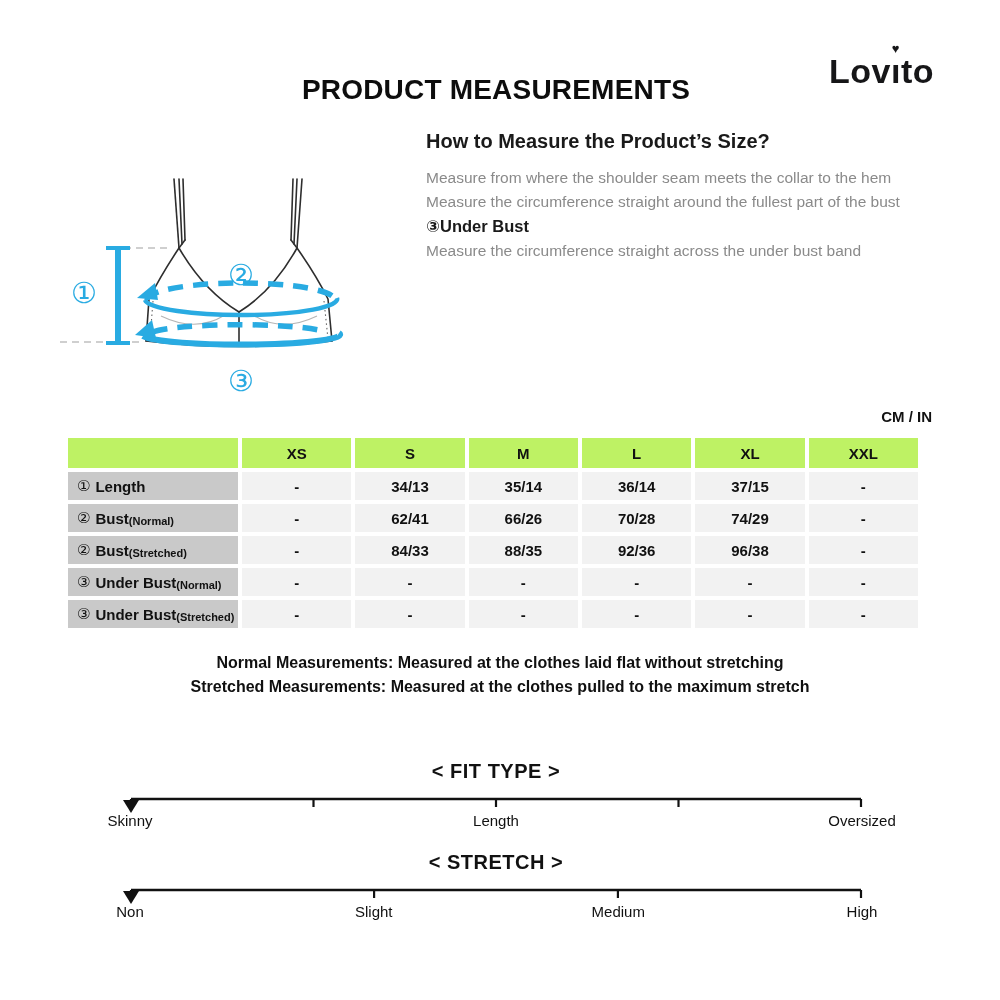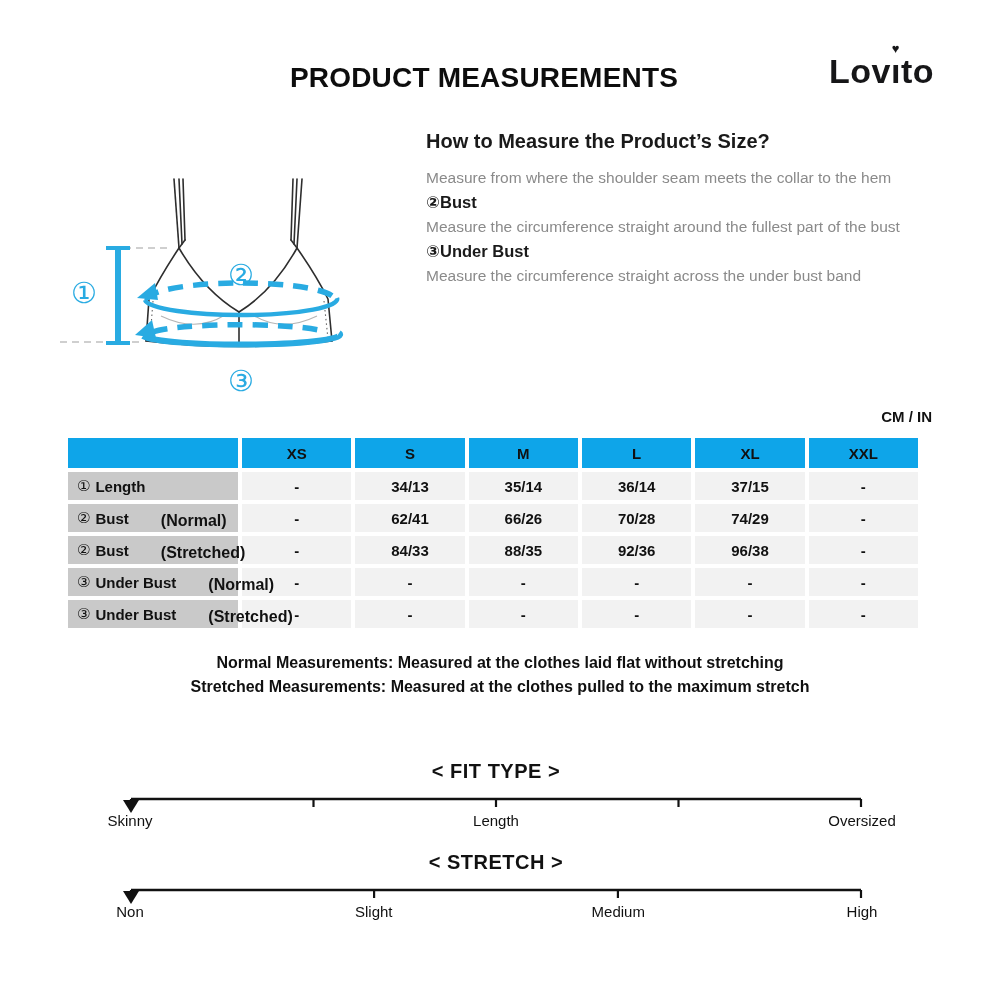--- a/index.html
+++ b/index.html
@@ -1,20 +1,20 @@
 <!DOCTYPE html>
 <html><head>
 <meta charset="utf-8">
 <style>
   * { box-sizing: border-box; }
   html,body { margin:0; padding:0; background:#ffffff; }
   body { width:1000px; height:1000px; font-family:"Liberation Sans","DejaVu Sans",sans-serif; color:#111; }
   .page { position:relative; width:1000px; height:1000px; background:#fff; overflow:hidden; }
 
-  .title { position:absolute; top:58px; left:0; width:960px; margin:4px; text-align:center;
+  .title { position:absolute; top:58px; left:0; width:960px; margin:16px; text-align:center;
            font-size:28px; font-weight:800; letter-spacing:0.2px; color:#0d0d0d; }
 
   .logo { position:absolute; top:52px; right:66px; font-size:34px; font-weight:800; color:#161618; letter-spacing:0.5px; }
   .logo .i-dotless { position:relative; display:inline-block; }
   .logo .heart { position:absolute; top:-10px; left:50%; transform:translateX(-50%); font-size:13px; line-height:1; }
 
   
   .howto { position:absolute; left:426px; top:130px; width:508px; }
   .howto-heading { margin:0 0 13px 0; font-size:20px; font-weight:700; color:#1a1a1a; }
   .howto-label { font-size:16.5px; font-weight:700; color:#1a1a1a; line-height:25px; }
@@ -22,25 +22,25 @@
 
   
   .diagram { position:absolute; left:58px; top:148px; width:370px; height:265px; }
   .diagram text { font-family:"DejaVu Sans",sans-serif; }
 
   
   .unit-label { position:absolute; top:408px; right:68px; font-size:15px; font-weight:700; }
   .size-table { position:absolute; left:68px; top:438px; width:850px; display:grid;
                 grid-template-columns:170px repeat(6,1fr); grid-template-rows:30px repeat(5,28px); gap:4px; }
   .cell { display:flex; align-items:center; justify-content:center; font-size:15px; font-weight:700; color:#111; }
-  .cell.head { background:#0ea5e9; }
+  .cell.head { background:#bef264; }
   .cell.rowlabel { background:#c9c9c9; justify-content:flex-start; padding-left:9px; white-space:nowrap; }
   .cell.data { background:#f2f2f2; }
   .rnum { margin-right:5px; font-family:"DejaVu Sans",sans-serif; font-weight:400; font-size:15px; }
-  .sub { font-size:16px; position:relative; top:3px; letter-spacing:0;margin-left:32px; }
+  .sub { font-size:11px; position:relative; top:3px; letter-spacing:0; }
 
   
   .notes { position:absolute; top:651px; left:0; width:1000px; text-align:center;
            font-size:16px; font-weight:700; line-height:24px; color:#101010; }
   .disclaimer { position:absolute; top:716px; left:0; width:1000px; text-align:center;
            font-size:14px; font-weight:700; color:#101010; }
 
   
   .scale { position:absolute; left:130px; width:732px; height:86px; }
   .scale-title { position:absolute; top:0; left:0; width:100%; text-align:center;
@@ -101,21 +101,20 @@
     <polygon points="94,172 77,187 98,190" fill="#29ABE2"></polygon>
     <text x="26" y="155" font-size="29" fill="#29ABE2" text-anchor="middle">①</text>
     <text x="183" y="137" font-size="29" fill="#29ABE2" text-anchor="middle">②</text>
     <text x="183" y="243" font-size="29" fill="#29ABE2" text-anchor="middle">③</text>
   </svg>
 
   <div class="howto">
     <h2 class="howto-heading">How to Measure the Product’s Size?</h2>
     <div>
         <div class="howto-desc">Measure from where the shoulder seam meets the collar to the hem</div>
-        <div class="howto-label">②Bust</div>
         <div class="howto-desc">Measure the circumference straight around the fullest part of the bust</div>
         <div class="howto-label">③Under Bust</div>
         <div class="howto-desc">Measure the circumference straight across the under bust band</div>
       </div>
   </div>
 
   <div class="unit-label">CM / IN</div>
   <div class="size-table">
       <div class="cell head"></div>
       <div class="cell head">XS</div>

